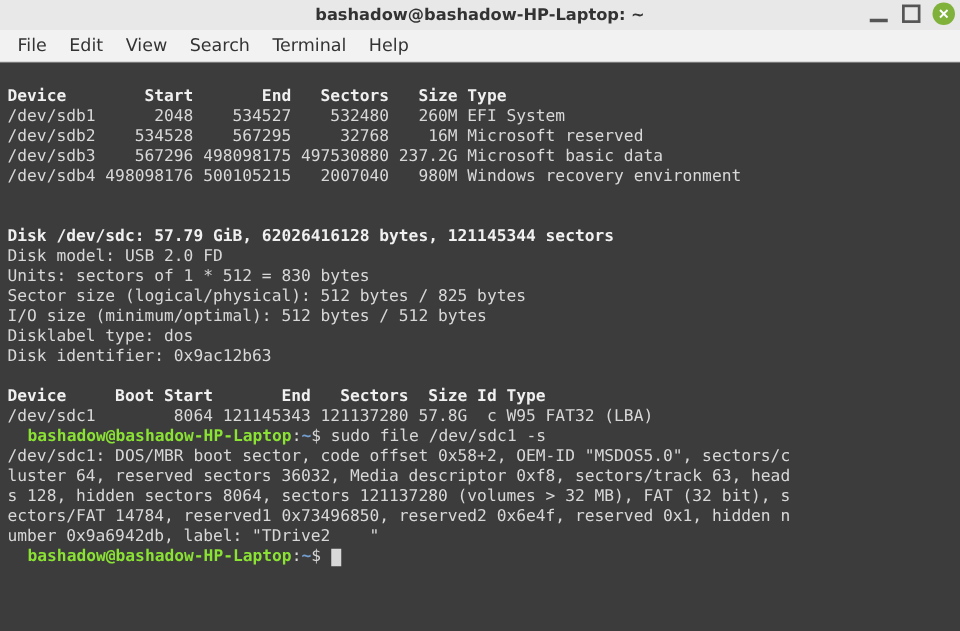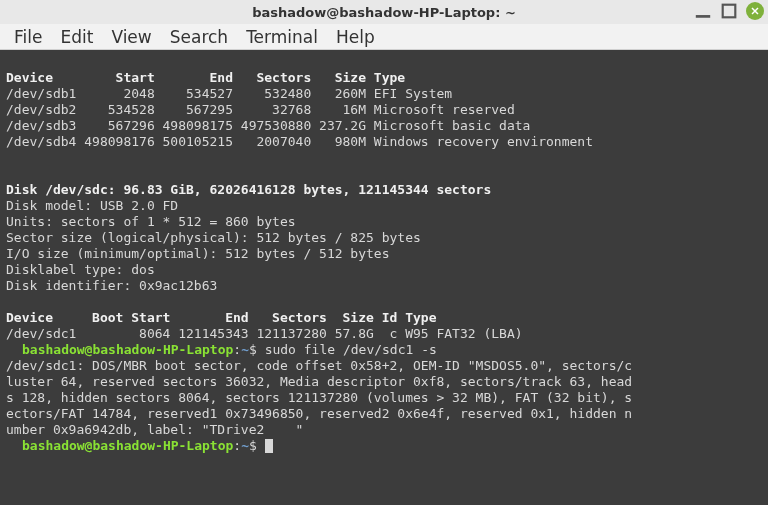--- a/index.html
+++ b/index.html
@@ -5,21 +5,21 @@
   * { margin: 0; padding: 0; box-sizing: border-box; }
   html, body { width: 768px; height: 505px; overflow: hidden; font-family: "DejaVu Sans", "Ubuntu", sans-serif; }
   .window { width: 768px; height: 505px; background: #3c3c3c; display: flex; flex-direction: column; }
   .titlebar { height: 24px; background: #e8e8e8; display: flex; align-items: center; position: relative; }
   .titlebar-title { flex: 1; text-align: center; font-size: 13px; font-weight: bold; color: #333; }
   .win-controls { position: absolute; right: 4px; top: 2px; display: flex; gap: 8px; align-items: center; }
   .win-btn { width: 18px; height: 18px; display: flex; align-items: center; justify-content: center; font-size: 12px; color: #555; cursor: pointer; }
   .win-btn.close { background: #7fb13b; border-radius: 50%; }
   .win-btn.close svg { width: 10px; height: 10px; }
   .menubar { height: 26px; background: #f2f2f2; display: flex; align-items: center; padding: 0 6px; gap: 2px; border-bottom: 1px solid #d0d0d0; }
-  .menu-item { padding: 3px 8px; font-size: 17px; color: #333; cursor: pointer; }
+  .menu-item { padding: 3px 8px; font-size: 14px; color: #333; cursor: pointer; }
   .terminal { flex: 1; background: #3c3c3c; color: #d8d8d8; font-family: "DejaVu Sans Mono", "Liberation Mono", monospace; font-size: 13px; line-height: 16px; padding: 4px 6px; white-space: pre; overflow: hidden; }
   .bold { font-weight: bold; color: #f0f0f0; }
   .prompt-user { color: #8ae234; font-weight: bold; margin-left: 16px; }
   .prompt-path { color: #729fcf; font-weight: bold; }
   .cursor { display: inline-block; width: 8px; height: 14px; background: #d8d8d8; vertical-align: text-bottom; }
 </style>
 </head>
 <body>
 
 <div class="window">
@@ -55,23 +55,23 @@
   </div>
 
   <div class="terminal"><span></span>
 <span class="bold">Device        Start       End   Sectors   Size Type</span>
 <span>/dev/sdb1      2048    534527    532480   260M EFI System</span>
 <span>/dev/sdb2    534528    567295     32768    16M Microsoft reserved</span>
 <span>/dev/sdb3    567296 498098175 497530880 237.2G Microsoft basic data</span>
 <span>/dev/sdb4 498098176 500105215   2007040   980M Windows recovery environment</span>
 <span></span>
 <span></span>
-<span class="bold">Disk /dev/sdc: 96.83 GiB, 62026416128 bytes, 121145344 sectors</span>
+<span class="bold">Disk /dev/sdc: 57.79 GiB, 62026416128 bytes, 121145344 sectors</span>
 <span>Disk model: USB 2.0 FD      </span>
-<span>Units: sectors of 1 * 512 = 860 bytes</span>
+<span>Units: sectors of 1 * 512 = 830 bytes</span>
 <span>Sector size (logical/physical): 512 bytes / 825 bytes</span>
 <span>I/O size (minimum/optimal): 512 bytes / 512 bytes</span>
 <span>Disklabel type: dos</span>
 <span>Disk identifier: 0x9ac12b63</span>
 <span></span>
 <span class="bold">Device     Boot Start       End   Sectors  Size Id Type</span>
 <span>/dev/sdc1        8064 121145343 121137280 57.8G  c W95 FAT32 (LBA)</span>
 <span class="prompt-user">bashadow@bashadow-HP-Laptop</span><span>:</span><span class="prompt-path">~</span><span>$ </span><span>sudo file /dev/sdc1 -s</span>
 <span>/dev/sdc1: DOS/MBR boot sector, code offset 0x58+2, OEM-ID "MSDOS5.0", sectors/c</span>
 <span>luster 64, reserved sectors 36032, Media descriptor 0xf8, sectors/track 63, head</span>

